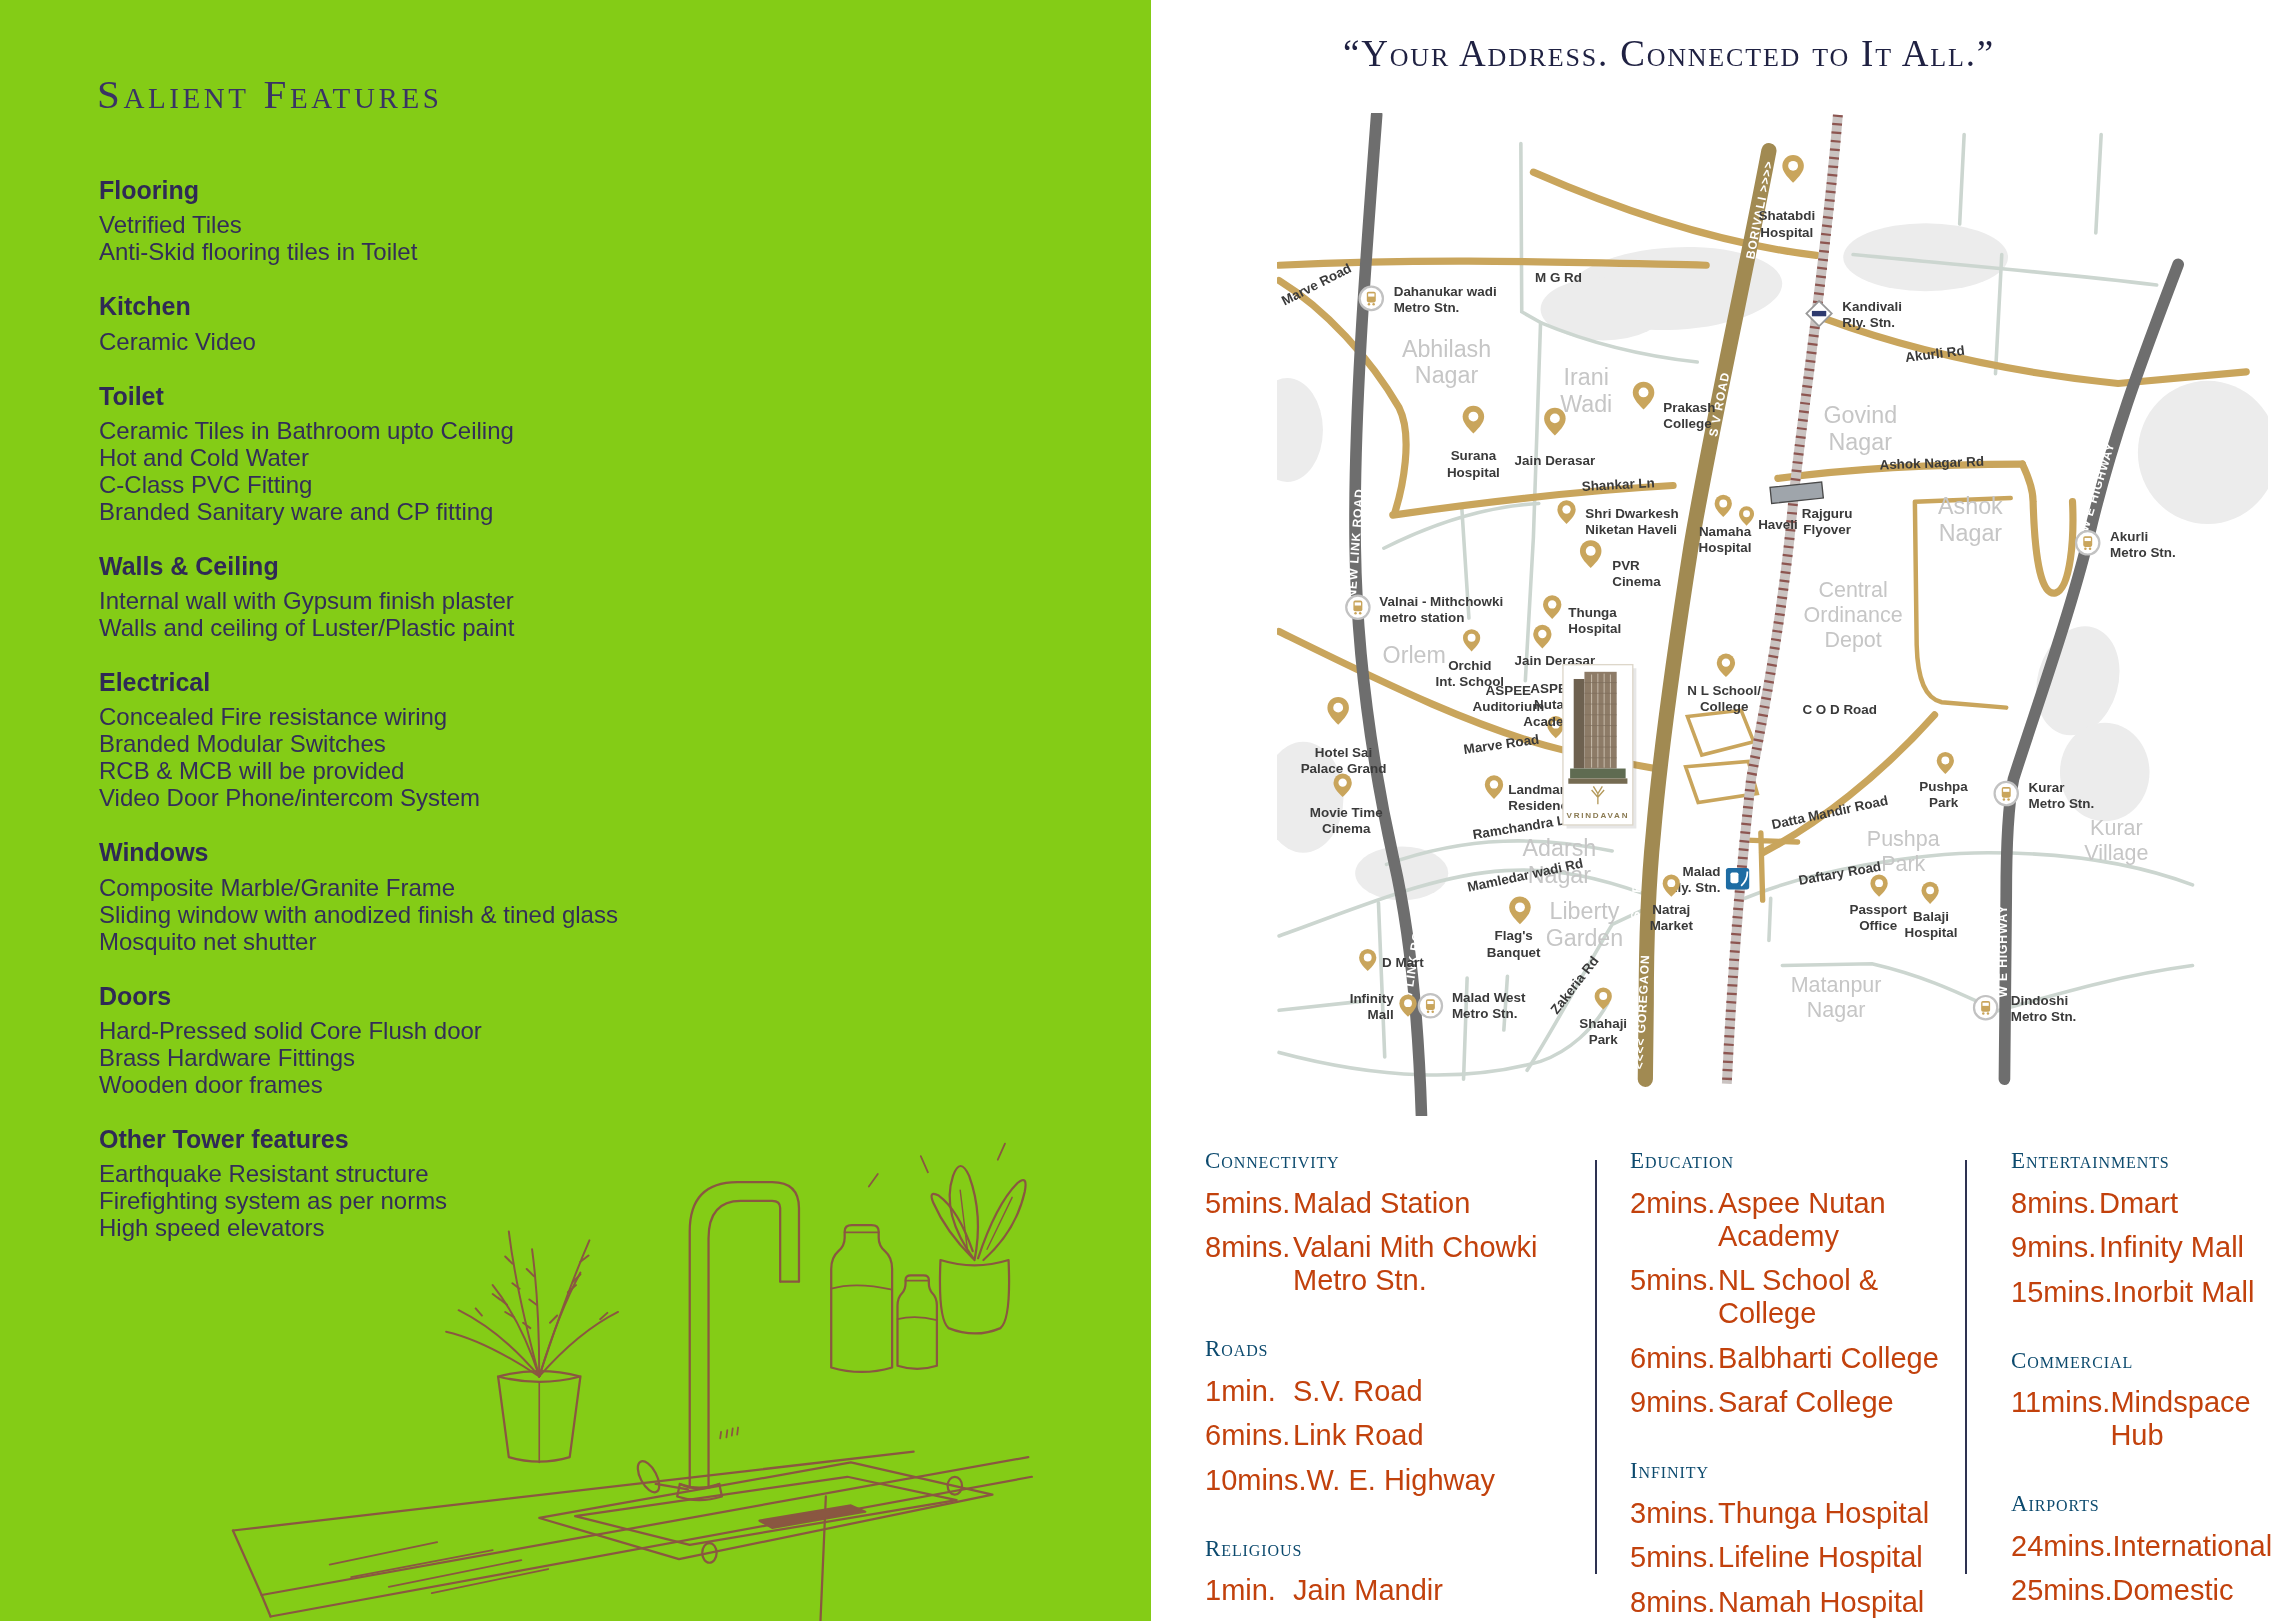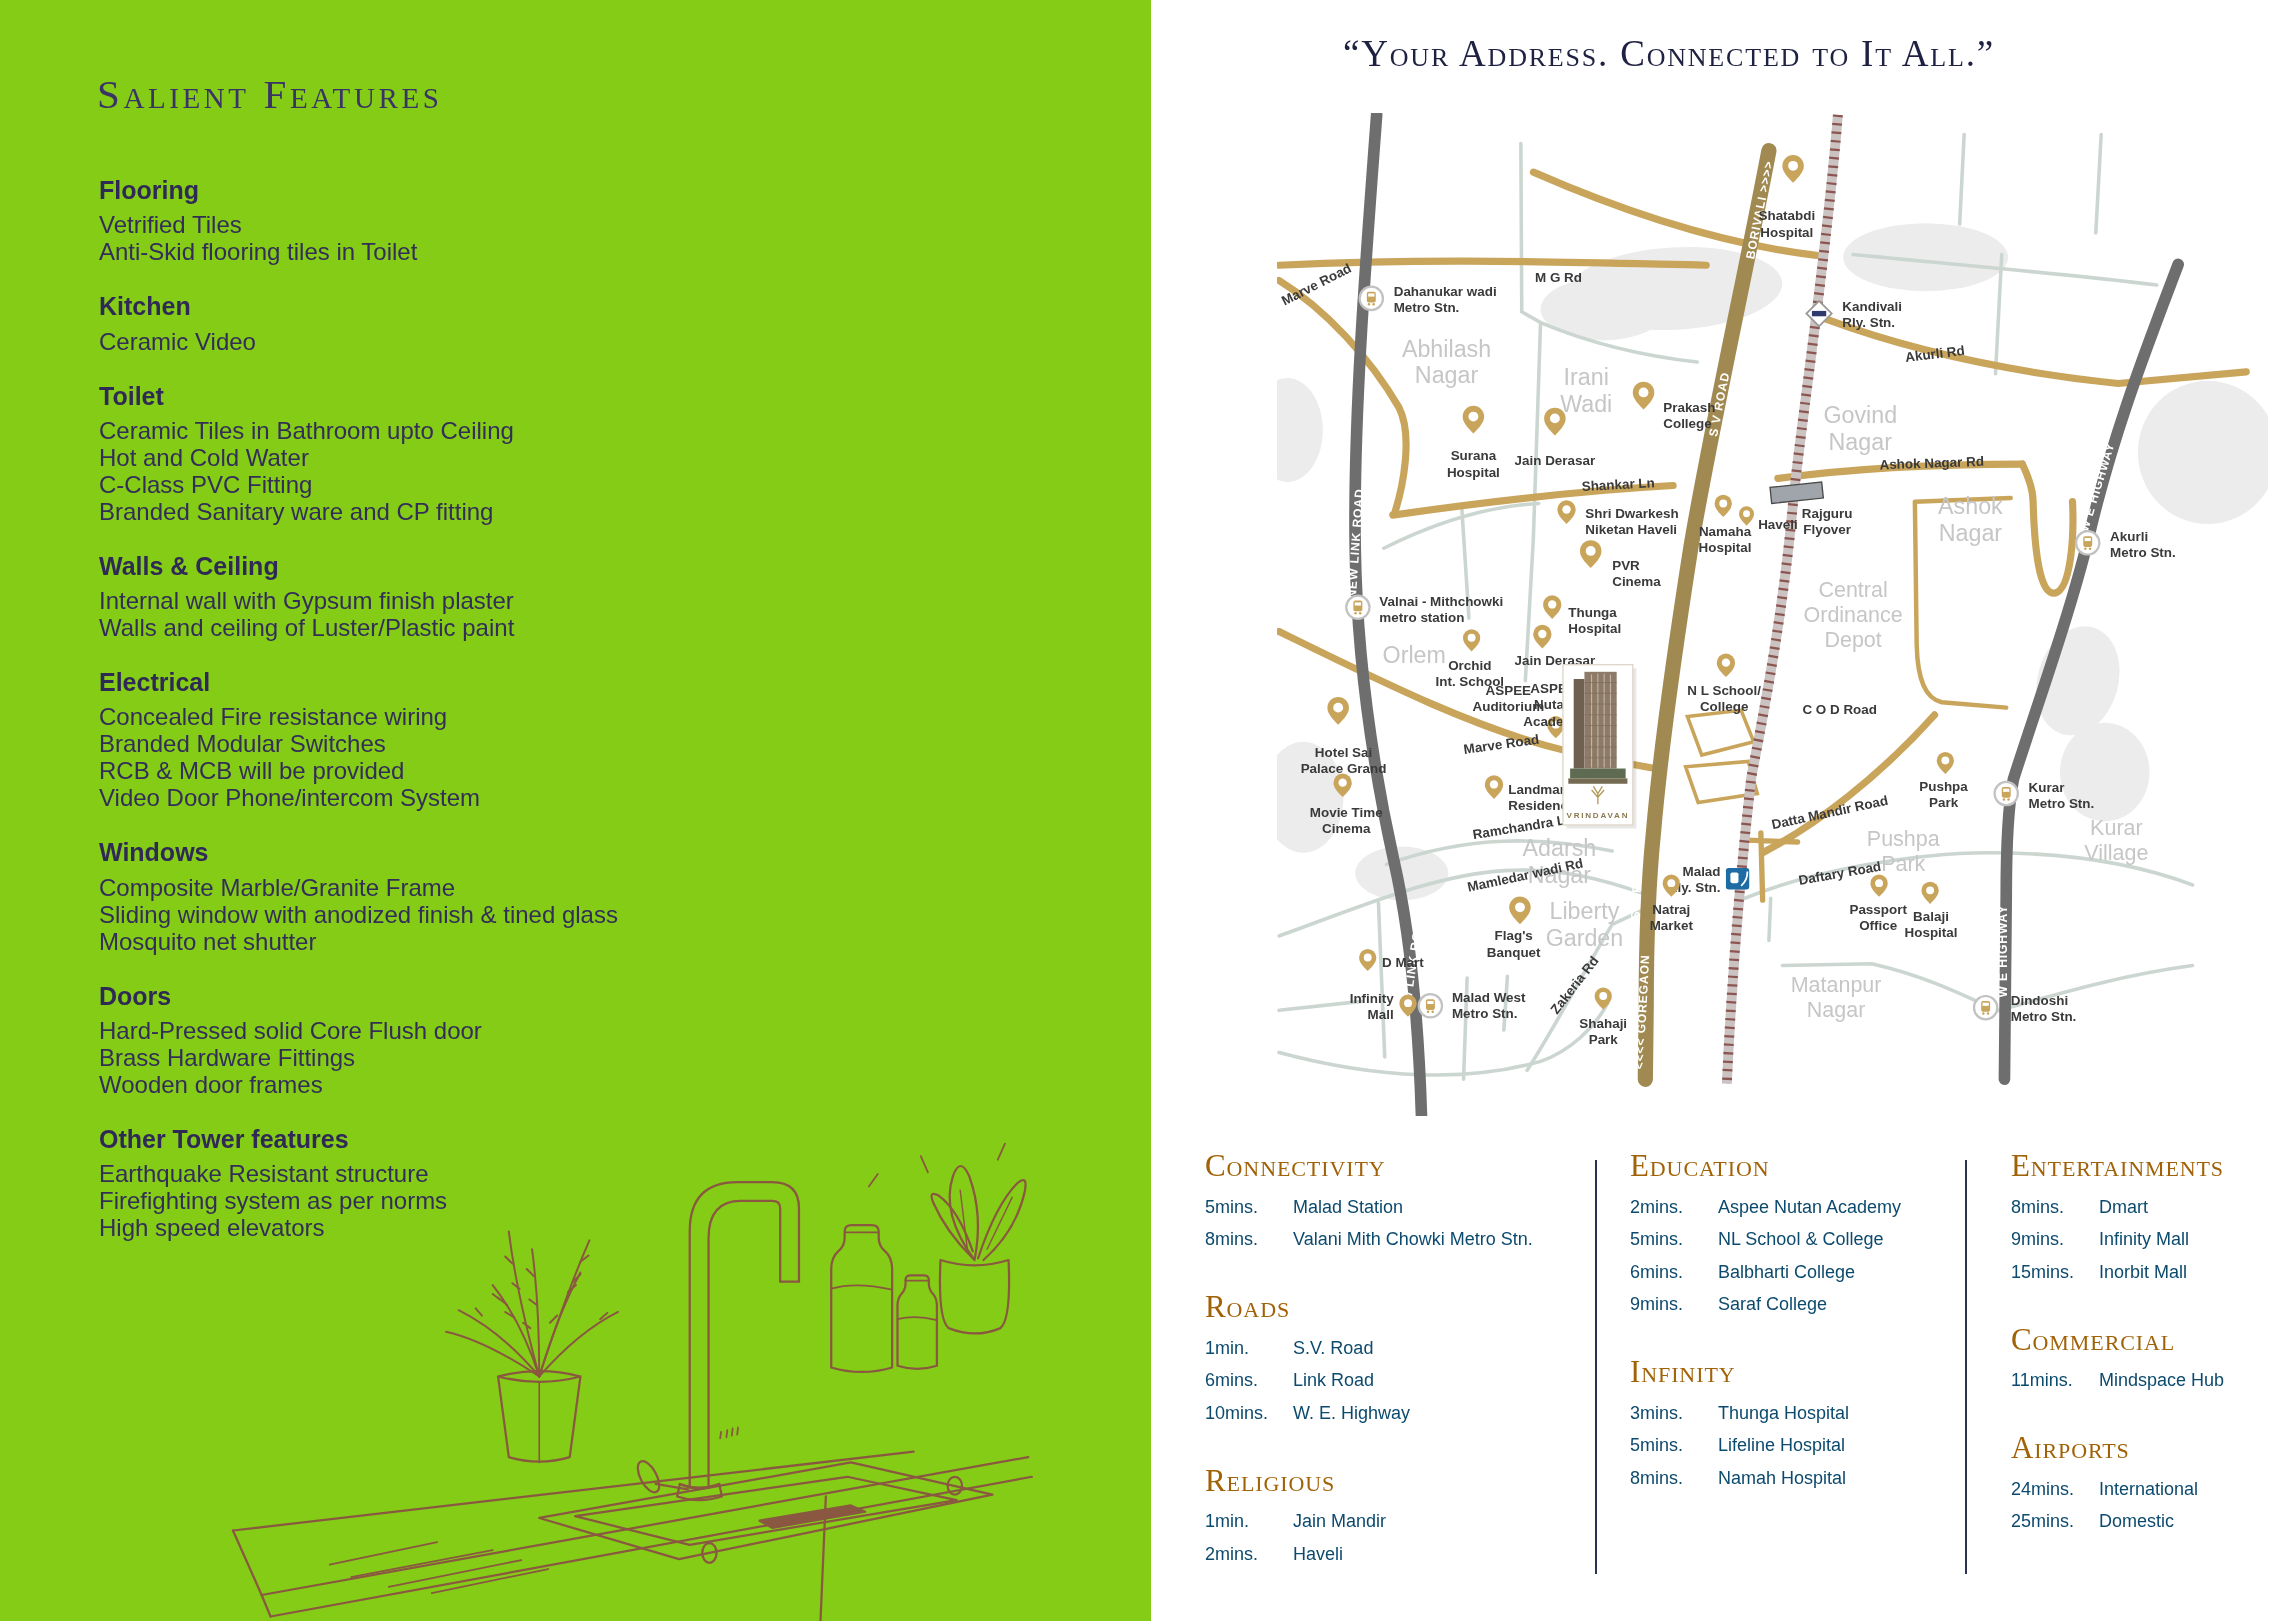--- a/index.html
+++ b/index.html
@@ -39,25 +39,25 @@
     font-size:37px;color:#1f2142;font-weight:500;
   }
   .map-svg{position:absolute;left:1277px;top:113px;}
   .sketch-svg{position:absolute;left:224px;top:1097px;}
   .col{position:absolute;top:1148px;}
   .col-1{left:1205px;width:385px;}
   .col-2{left:1630px;width:331px;}
   .col-3{left:2011px;width:273px;}
   .cat-title{
     font-family:"Liberation Serif",serif;font-variant:small-caps;
-    font-size:31px;letter-spacing:0.9px;color:#a16207;font-weight:500;
+    font-size:23px;letter-spacing:0.9px;color:#0c4a6e;font-weight:500;
     margin:39px 0 12.5px 0;
   }
   .cat:first-child .cat-title{margin-top:0;}
-  .cat-row{display:flex;font-size:18px;color:#0c4a6e;margin-bottom:11.6px;}
+  .cat-row{display:flex;font-size:29px;color:#c2410c;margin-bottom:11.6px;}
   .cat-row .time{flex:0 0 88px;}
   .cat-row .place{flex:1;}
   .vdivider{
     position:absolute;top:1160px;width:1.8px;height:414px;background:#2e3252;
   }
   .vd1{left:1595px;}
   .vd2{left:1965px;}
   
   text{font-family:"Liberation Sans",sans-serif;}
   .maplabel{font-size:15px;font-weight:600;fill:#3a3a3a;}

